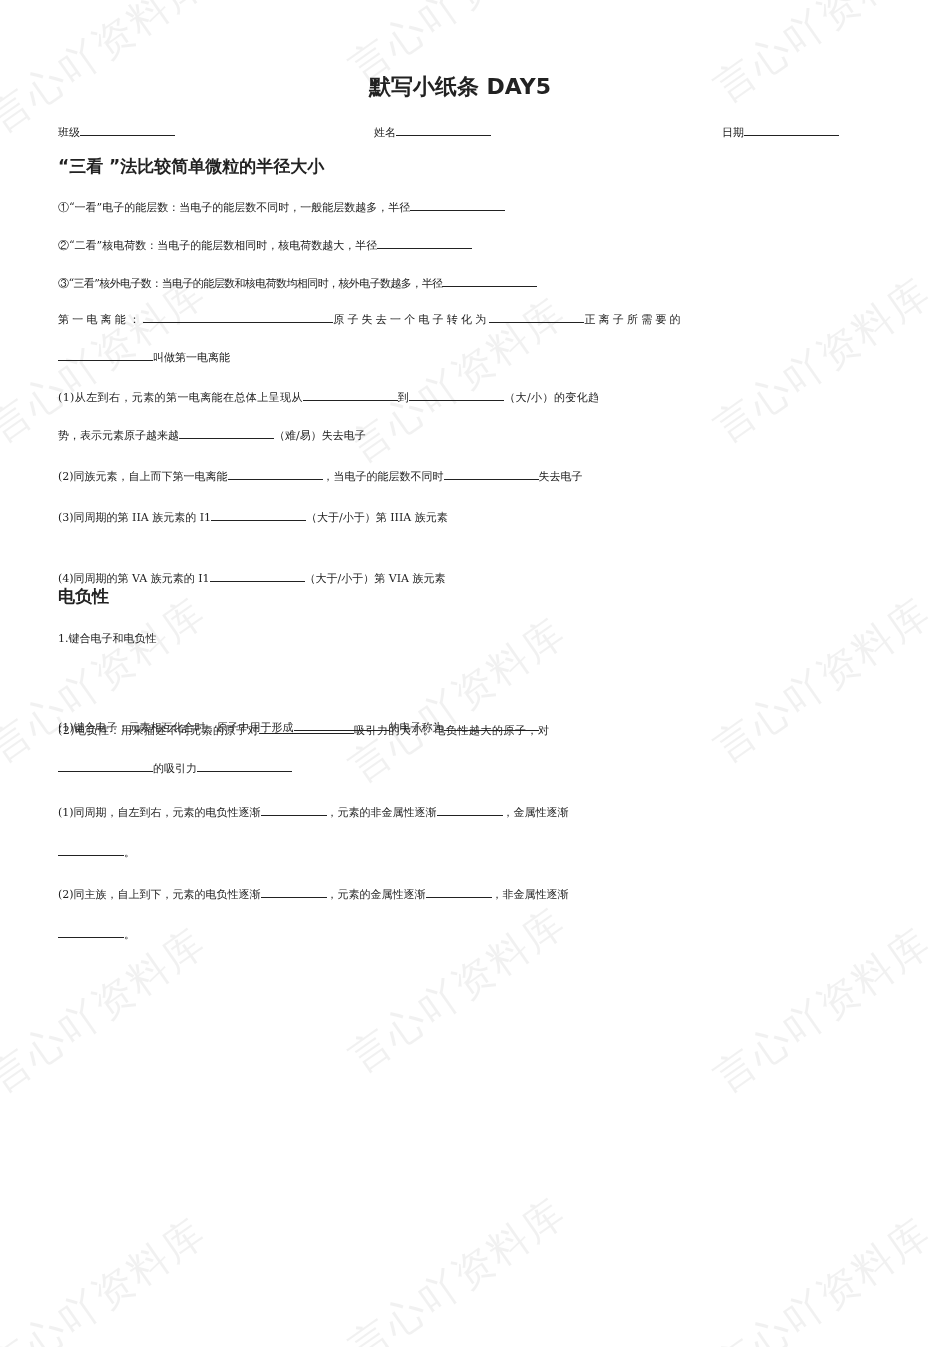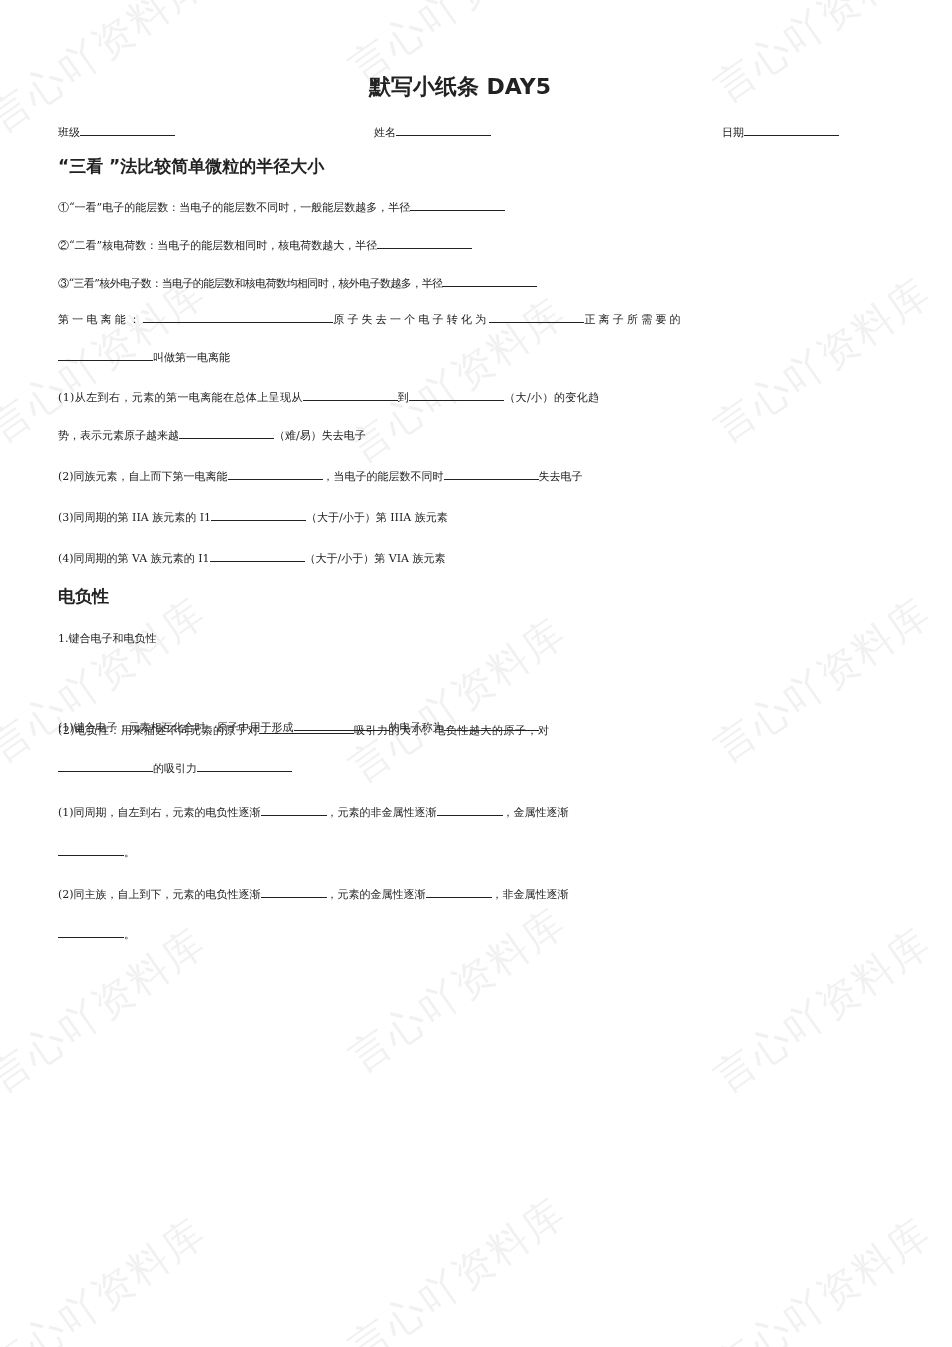--- a/index.html
+++ b/index.html
@@ -77,21 +77,21 @@
   <div class="line" style="top:421px;">
     <span>势，表示元素原子越来越</span><span class="blank b95"></span><span>（难/易）失去电子</span>
   </div>
 
   <div class="line" style="top:462px;">
     <span>(2)同族元素，自上而下第一电离能</span><span class="blank b95"></span><span>，当电子的能层数不同时</span><span class="blank b95"></span><span>失去电子</span>
   </div>
   <div class="line" style="top:503px;">
     <span>(3)同周期的第 IIA 族元素的 I1</span><span class="blank b95"></span><span>（大于/小于）第 IIIA 族元素</span>
   </div>
-  <div class="line" style="top:544px;">
+  <div class="line" style="top:564px;">
     <span>(4)同周期的第 VA 族元素的 I1</span><span class="blank b95"></span><span>（大于/小于）第 VIA 族元素</span>
   </div>
 
   <div class="line bold" style="top:585px;">电负性</div>
   <div class="line" style="top:628px;">1.键合电子和电负性</div>
 
   <div class="line" style="top:673px;margin-top:40px;">
     <span>(1)键合电子：元素相互化合时，原子中用于形成</span><span class="blank b95"></span><span>的电子称为</span><span class="blank b95"></span>
   </div>
   <div class="line" style="top:716px; letter-spacing:0.5px;">

